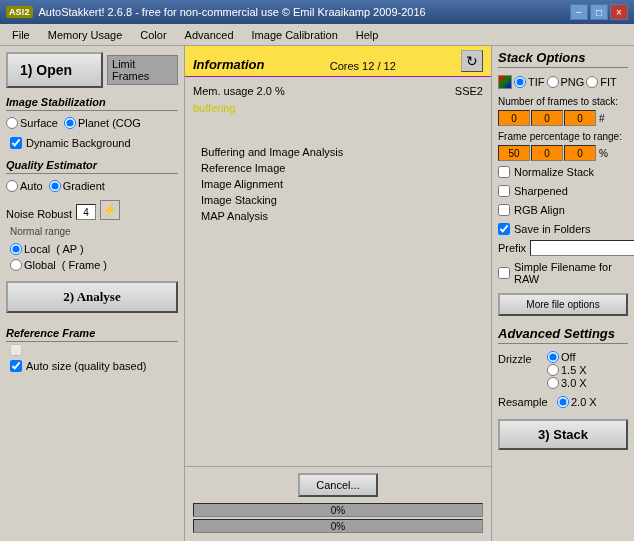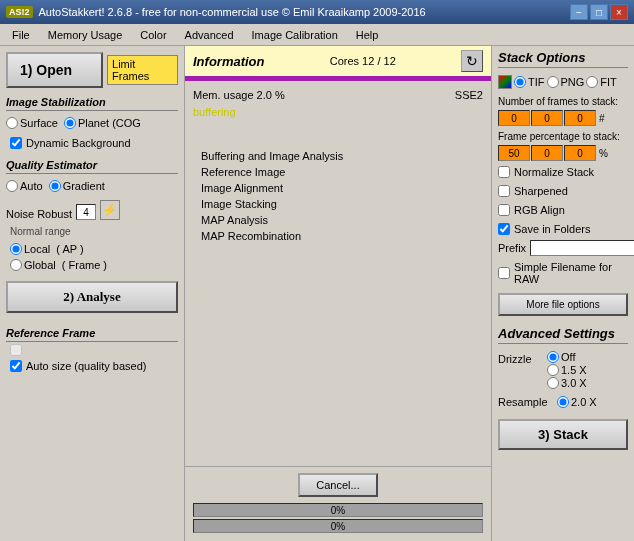--- a/index.html
+++ b/index.html
@@ -104,21 +104,21 @@
     .open-row {
       display: flex;
       align-items: center;
       gap: 4px;
     }
     .limit-frames-label {
       font-size: 11px;
       color: #000;
       border: 1px solid #808080;
       padding: 2px 4px;
-      background: #fde047;
+      background: #a3a3a3;
     }
 
     .section-title {
       font-size: 11px;
       font-weight: bold;
       font-style: italic;
       margin-top: 4px;
       border-bottom: 1px solid #808080;
       padding-bottom: 2px;
     }
@@ -205,26 +205,26 @@
 
     
     .center-panel {
       flex: 1;
       display: flex;
       flex-direction: column;
       padding: 0;
     }
 
     .info-header {
-      background: #fef9c3;
+      background: #fde047;
       padding: 4px 8px;
       display: flex;
-      align-items: center;
+      align-items: flex-end;
       justify-content: space-between;
-      border-bottom: 5px solid #a21caf;
+      border-bottom: 1px solid #a21caf;
     }
     .info-title {
       font-size: 13px;
       font-style: italic;
       font-weight: bold;
     }
     .cores-info {
       font-size: 11px;
     }
     .reload-icon {
@@ -571,21 +571,20 @@
         <br>
       </div>
       <div class="buffering-text">buffering</div>
 
       <div class="process-list">
         <div class="process-item">Buffering and Image Analysis</div>
         <div class="process-item">Reference Image</div>
         <div class="process-item">Image Alignment</div>
         <div class="process-item">Image Stacking</div>
         <div class="process-item">MAP Analysis</div>
-        <div class="process-item">MAP Recombination</div>
       </div>
     </div>
 
     <div class="center-bottom">
       <button class="cancel-btn">Cancel...</button>
       <div class="progress-row">
         <div class="progress-bar-container">
           <div class="progress-bar-fill" style="width: 0%;"></div>
           <span class="progress-label">0%</span>
         </div>
@@ -619,21 +618,21 @@
     </div>
 
     <div class="frames-label">Number of frames to stack:</div>
     <div class="frames-inputs">
       <input type="text" class="num-input orange" value="0" style="">
       <input type="text" class="num-input orange" value="0" style="">
       <input type="text" class="num-input orange" value="0" style="">
       <span class="hash-label">#</span>
     </div>
 
-    <div class="frames-label">Frame percentage to stack:</div>
+    <div class="frames-label">Frame percentage to range:</div>
     <div class="frames-inputs">
       <input type="text" class="num-input orange" value="50" style="">
       <input type="text" class="num-input orange" value="0" style="">
       <input type="text" class="num-input orange" value="0" style="">
       <span class="pct-label">%</span>
     </div>
 
     <div class="right-checkbox-row">
       <input type="checkbox" style="">
       <label>Normalize Stack</label>

